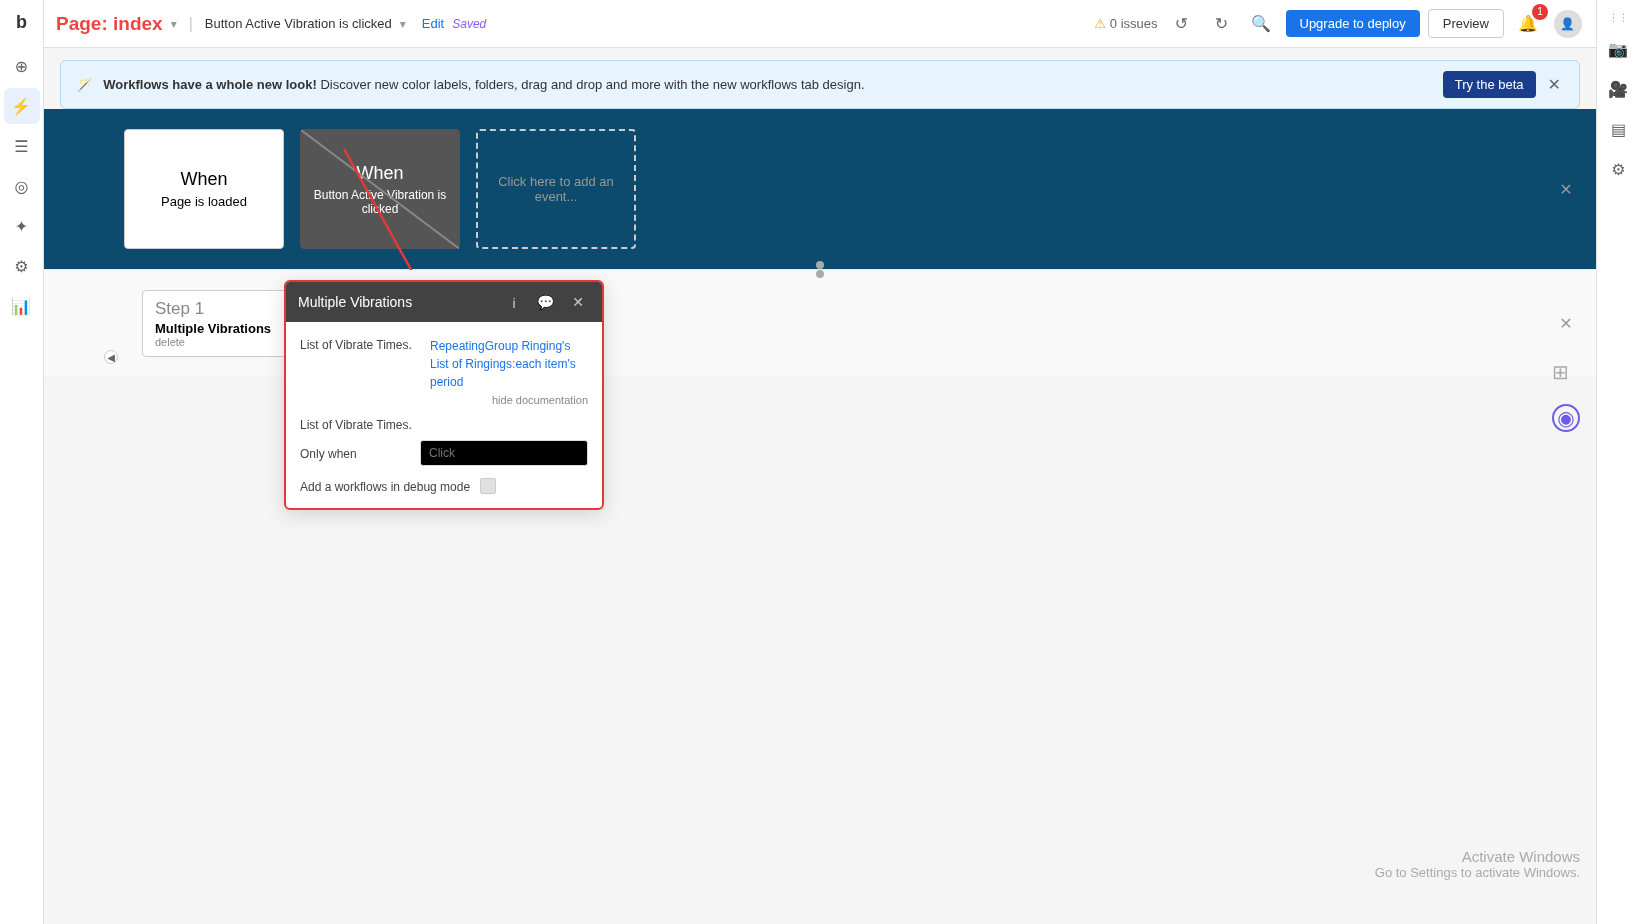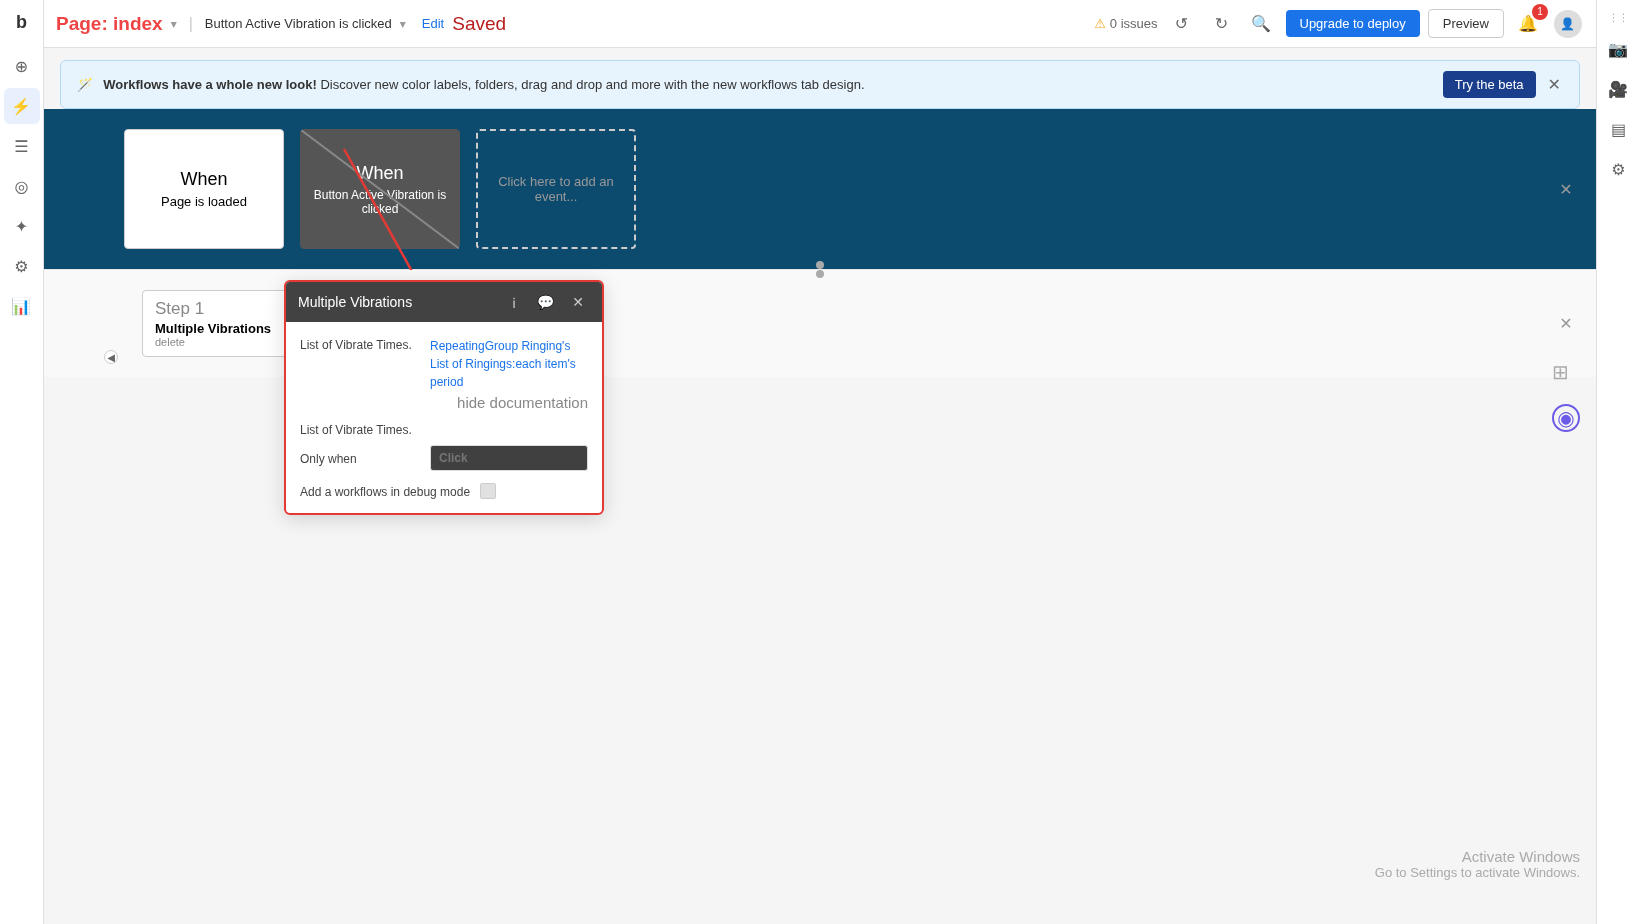--- a/index.html
+++ b/index.html
@@ -66,22 +66,23 @@
       gap: 4px;
       font-weight: 500;
     }
     .header-edit {
       font-size: 13px;
       color: #1a73e8;
       cursor: pointer;
       margin-left: 8px;
     }
     .header-saved {
-      font-size: 19px;
-      color: #b91c1c;
+      font-size: 12px;
+      color: #8b5cf6;
+      font-style: italic;
     }
     .header-spacer { flex: 1; }
     .header-issues {
       display: flex;
       align-items: center;
       gap: 4px;
       font-size: 13px;
       color: #666;
     }
     .header-icon-btn {
@@ -265,46 +266,44 @@
       color: #444;
       min-width: 120px;
       padding-top: 2px;
     }
     .popup-value {
       font-size: 12px;
       color: #1a73e8;
       flex: 1;
     }
     .popup-doc-link {
-      font-size: 15px;
+      font-size: 11px;
       color: #888;
       text-align: right;
       cursor: pointer;
       display: block;
       margin-top: 4px;
     }
     .popup-section-label {
       font-size: 12px;
       color: #444;
       margin-bottom: 8px;
     }
     .popup-input {
       width: 100%;
       border: 1px solid #ddd;
       border-radius: 3px;
       padding: 5px 8px;
       font-size: 12px;
       color: #999;
-      background: #404040;
-      font-weight: bold;
+      background: #000000;
     }
     .popup-only-when-row {
       display: flex;
       align-items: center;
-      gap: 10px;
       margin-bottom: 12px;
     }
     .popup-checkbox-row {
       display: flex;
       align-items: center;
       gap: 10px;
     }
     .popup-checkbox {
       width: 16px;
       height: 16px;

